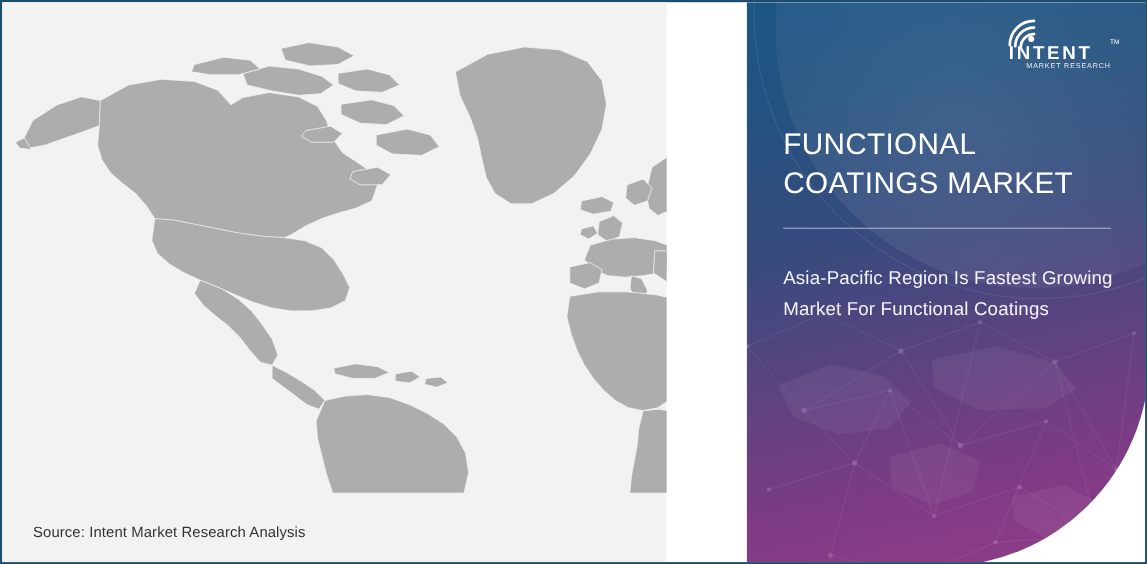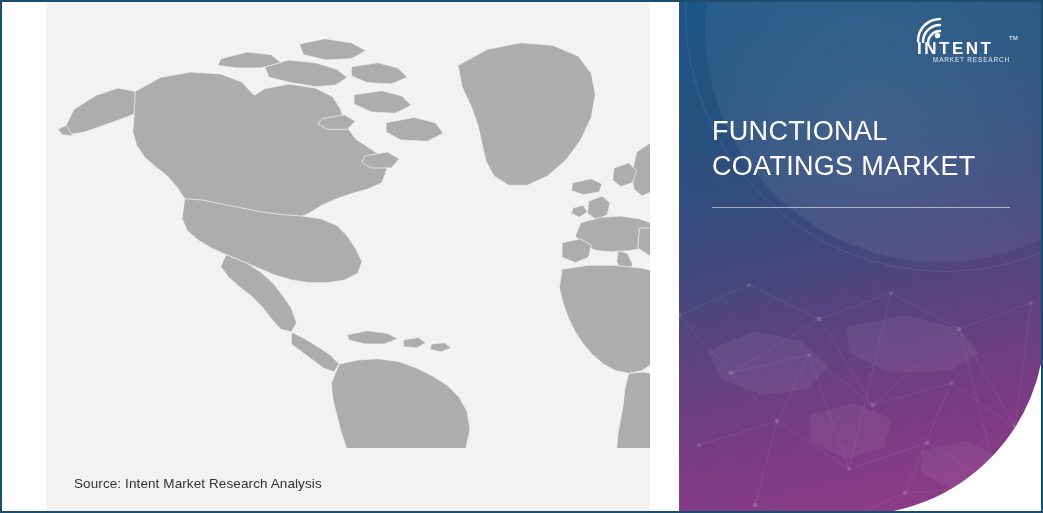--- a/index.html
+++ b/index.html
@@ -17,21 +17,20 @@
     overflow:hidden;
   }
 
   
   #map-panel {
     position:absolute;
     left:0; top:0;
     width:604px; height:100%;
     background:#f2f2f2;
     overflow:hidden;
-    margin-left:44px;
   }
   #world-map {
     position:absolute;
     left:8px; top:6px;
     width:672px; height:440px;
     display:block;
   }
   #source-note {
     position:absolute;
     left:28px; bottom:20px;
@@ -326,14 +325,15 @@
         <path d="M38 62 A24 24 0 0 1 62 38"></path>
       </g>
       <circle cx="57" cy="47" r="5.5" fill="#ffffff"></circle>
       <text x="16" y="84" font-family="Liberation Sans, sans-serif" font-size="34" font-weight="bold" letter-spacing="5" fill="#ffffff">INTENT</text>
       <text x="200" y="56" font-family="Liberation Sans, sans-serif" font-size="12" fill="#ffffff">TM</text>
       <text x="48" y="100" font-family="Liberation Sans, sans-serif" font-size="13" letter-spacing="1.6" fill="#e6ecf2">MARKET RESEARCH</text>
     </svg>
 
     <h1 id="brand-title">FUNCTIONAL COATINGS MARKET</h1>
     <div id="brand-divider"></div>
+    <p id="brand-subtitle">Asia-Pacific Region Is Fastest Growing Market For Functional Coatings</p>
   </div>
 </div>
 
 </body></html>

